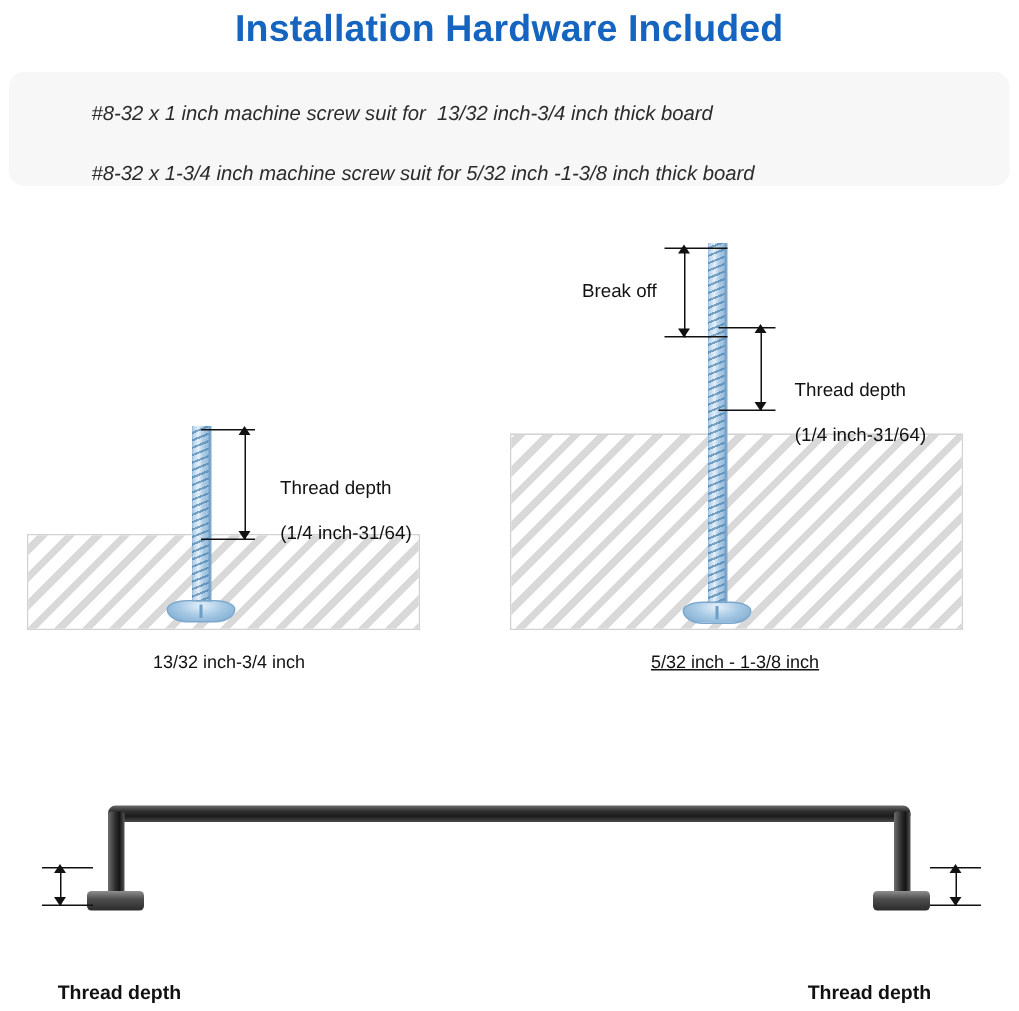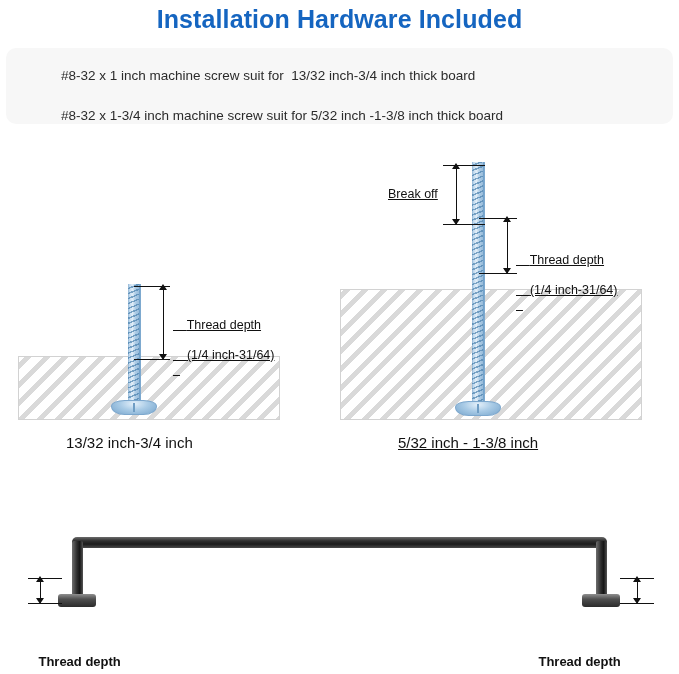--- a/index.html
+++ b/index.html
@@ -32,20 +32,21 @@
 
   
   .note-box {
     position: absolute;
     left: 6px;
     top: 48px;
     width: 667px;
     height: 76px;
     background: #f7f7f7;
     border-radius: 10px;
+    font-style: italic;
   }
   .note-line {
     position: absolute;
     left: 55px;
     font-size: 13.5px;
     color: #2b2b2b;
     white-space: pre;
   }
   .note-line-1 { top: 20px; }
   .note-line-2 { top: 60px; }
@@ -127,27 +128,27 @@
   }
   .arrow-up { border-bottom: 6px solid #111; }
   .arrow-down { border-top: 6px solid #111; }
 
   .dim-label {
     position: absolute;
     font-size: 12.5px;
     color: #111;
     line-height: 15px;
     white-space: pre;
-    text-decoration: underline;
   }
   .caption {
     position: absolute;
-    font-size: 15px;
+    font-size: 12px;
     color: #111;
     white-space: pre;
+    margin-left: 36px;
   }
   .bold-label {
     position: absolute;
     font-size: 13px;
     font-weight: bold;
     color: #111;
     line-height: 17px;
     white-space: pre;
     text-align: center;
   }

